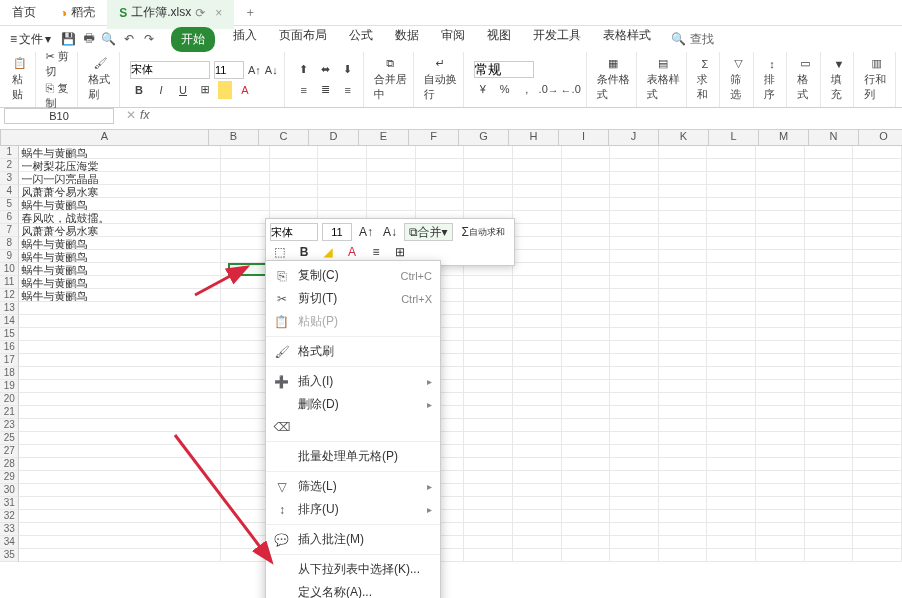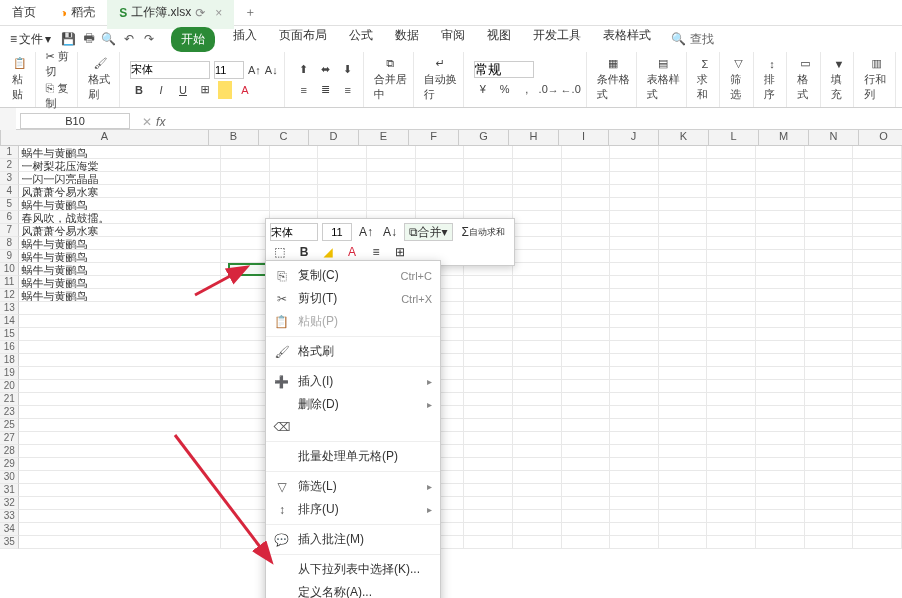--- a/index.html
+++ b/index.html
@@ -26,21 +26,21 @@
 .ribbon { display: flex; align-items: center; height: 56px; background: #fff; border-bottom: 1px solid #d0d0d0; padding: 0 6px; gap: 4px; }
 .ribbon .group { display: flex; flex-direction: column; align-items: center; justify-content: center; padding: 0 6px; border-right: 1px solid #e8e8e8; height: 100%; font-size: 11px; color: #444; }
 .ribbon .group.double { flex-direction: column; align-items: flex-start; gap: 2px; }
 .ribbon .big-btn { display: flex; flex-direction: column; align-items: center; gap: 2px; }
 .ribbon .font-row { display: flex; align-items: center; gap: 4px; }
 .ribbon .font-row select, .ribbon .font-row input { border: 1px solid #ccc; font-size: 11px; height: 18px; }
 .ribbon .btn-row { display: flex; gap: 4px; }
 .ribbon .btn-row span { display: inline-flex; align-items: center; justify-content: center; width: 18px; height: 18px; }
 
 
-.formula-bar { display: flex; align-items: flex-end; height: 22px; background: #fff; border-bottom: 1px solid #d0d0d0; margin-left: 16px; }
+.formula-bar { display: flex; align-items: flex-start; height: 22px; background: #fff; border-bottom: 1px solid #d0d0d0; }
 .name-box { width: 110px; border: 1px solid #ccc; margin: 0 4px; padding: 1px 6px; font-size: 11px; background: #fff; text-align: center; }
 .fx-label { padding: 0 8px; color: #666; display: flex; align-items: center; gap: 4px; }
 .fx-input { flex: 1; border: none; height: 18px; }
 
 
 .grid-area { position: relative; background: #fff; height: calc(598px - 26px - 26px - 56px - 22px); overflow: hidden; }
 .col-headers { display: flex; position: absolute; top: 0; left: 0; width: 100%; height: 16px; background: #f3f3f3; border-bottom: 1px solid #ccc; }
 .corner { width: 20px; border-right: 1px solid #ccc; }
 .col-h { width: 50px; text-align: center; border-right: 1px solid #ccc; color: #555; font-size: 11px; }
 .col-h:first-of-type { width: 208px; }
@@ -563,20 +563,38 @@
         <div class="cell cellN"></div>
         <div class="cell cellN"></div>
         <div class="cell cellN"></div>
         <div class="cell cellN"></div>
         <div class="cell cellN"></div>
         <div class="cell cellN"></div>
         <div class="cell cellN"></div>
         <div class="cell cellN"></div>
       </div>
       <div class="row">
+        <div class="row-h">17</div>
+        <div class="cell cellA"></div>
+        <div class="cell cellN"></div>
+        <div class="cell cellN"></div>
+        <div class="cell cellN"></div>
+        <div class="cell cellN"></div>
+        <div class="cell cellN"></div>
+        <div class="cell cellN"></div>
+        <div class="cell cellN"></div>
+        <div class="cell cellN"></div>
+        <div class="cell cellN"></div>
+        <div class="cell cellN"></div>
+        <div class="cell cellN"></div>
+        <div class="cell cellN"></div>
+        <div class="cell cellN"></div>
+        <div class="cell cellN"></div>
+      </div>
+      <div class="row">
         <div class="row-h">18</div>
         <div class="cell cellA"></div>
         <div class="cell cellN"></div>
         <div class="cell cellN"></div>
         <div class="cell cellN"></div>
         <div class="cell cellN"></div>
         <div class="cell cellN"></div>
         <div class="cell cellN"></div>
         <div class="cell cellN"></div>
         <div class="cell cellN"></div>

